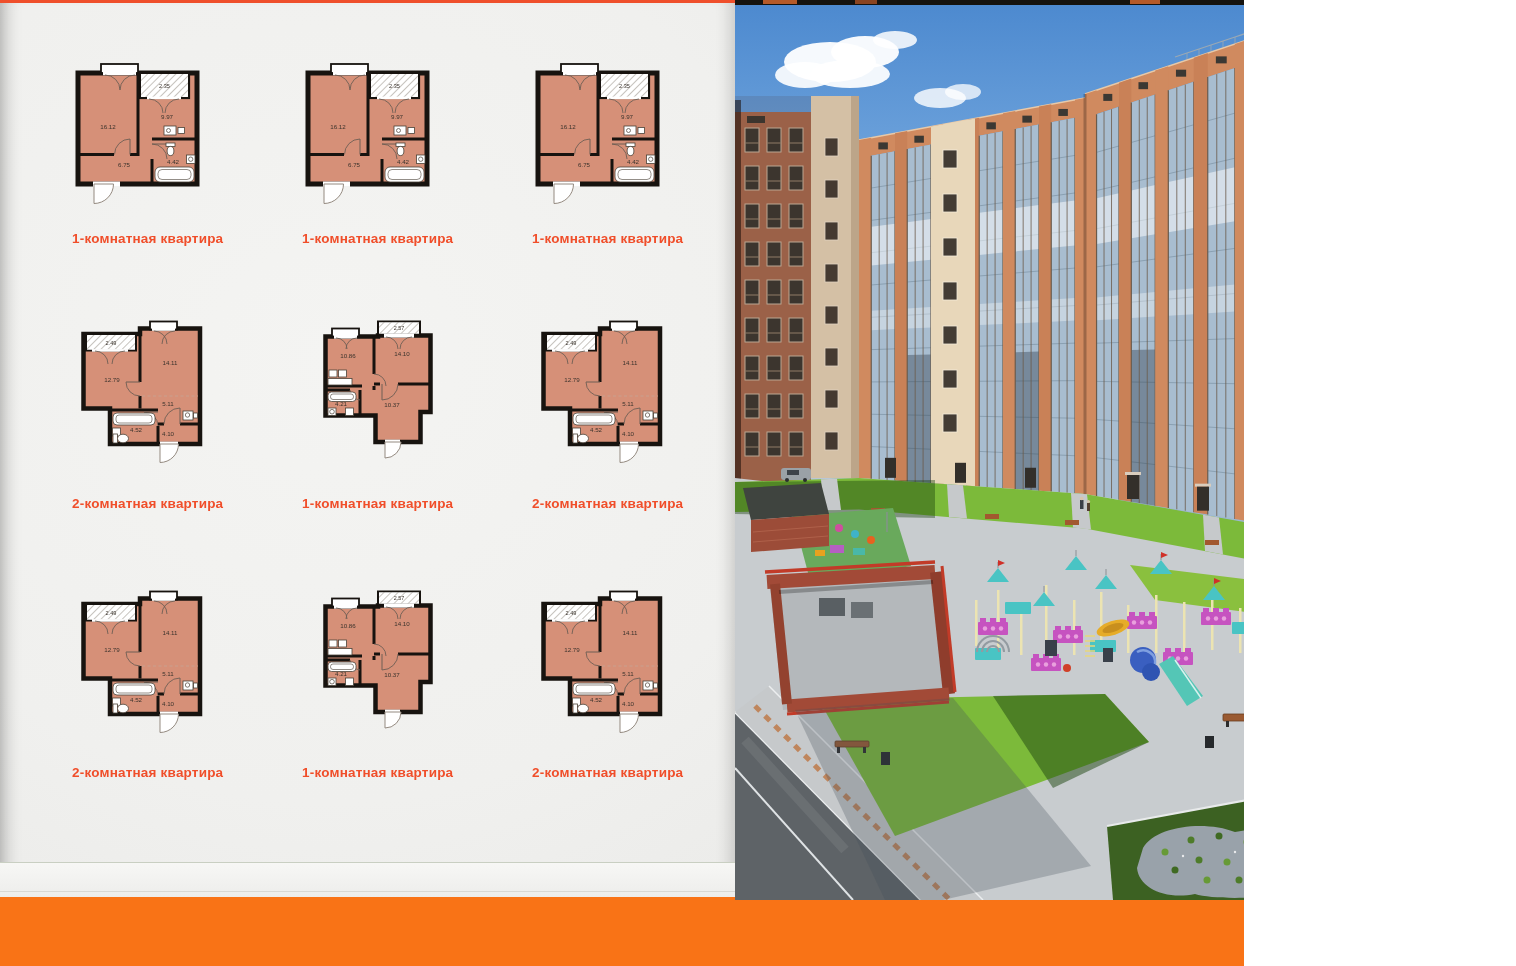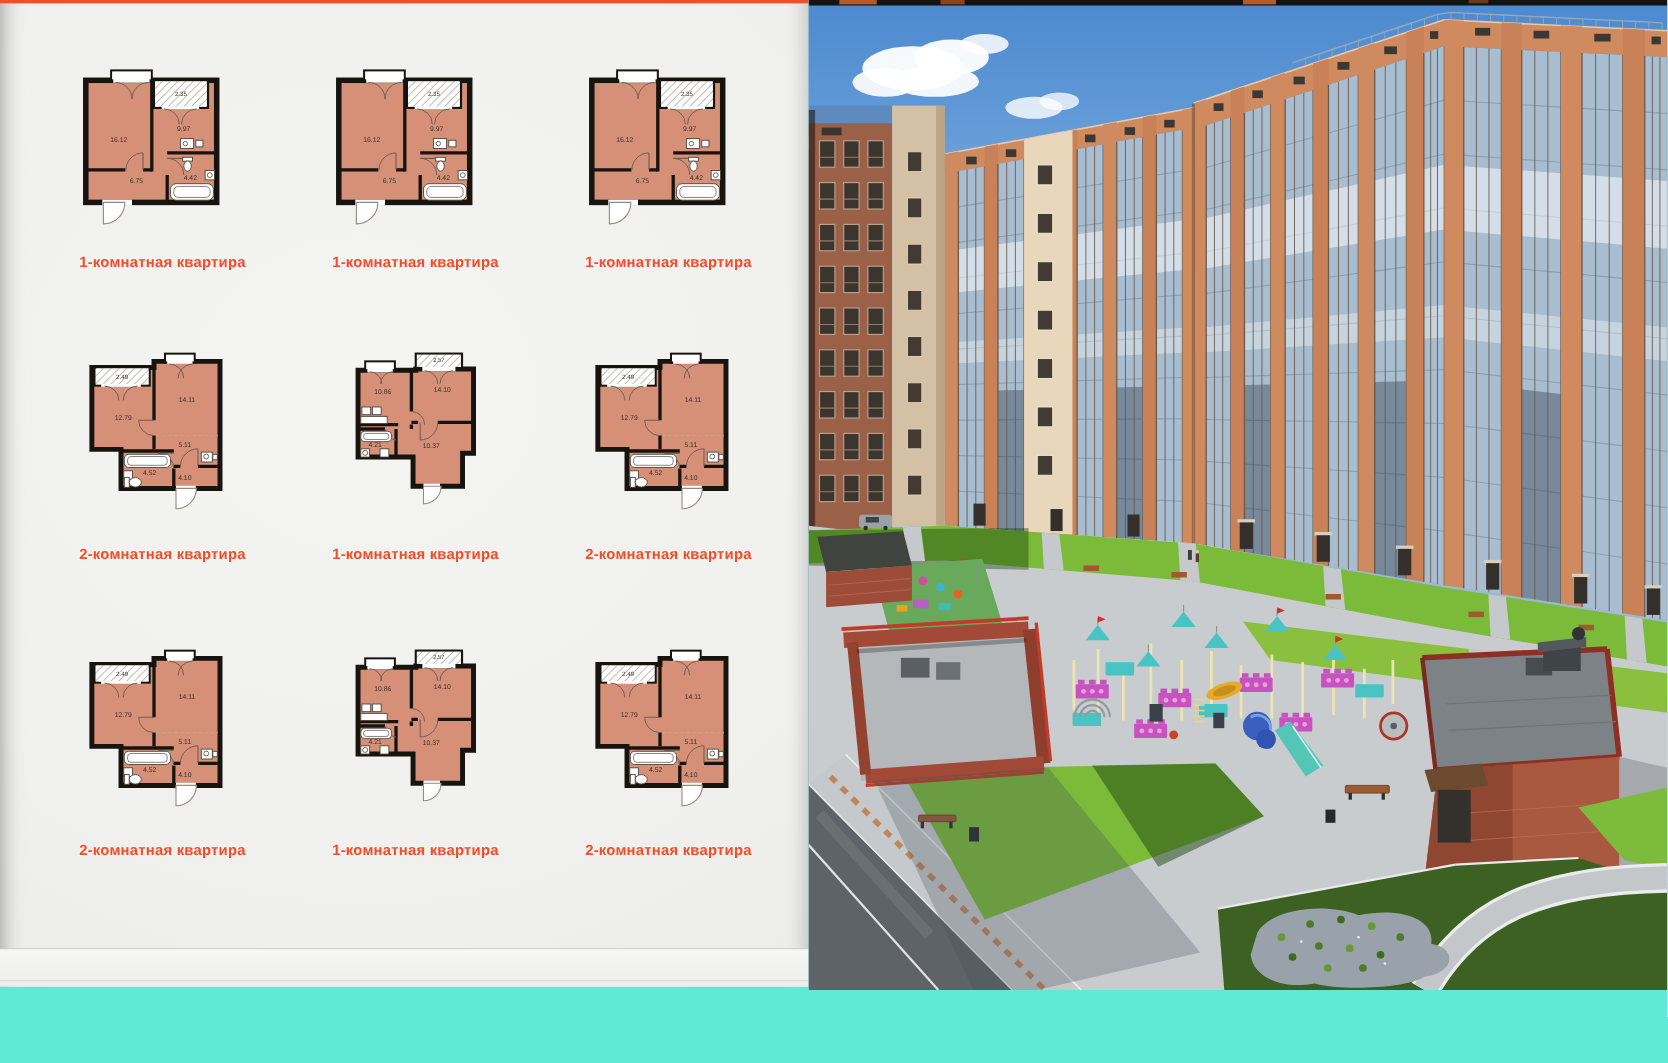--- a/index.html
+++ b/index.html
@@ -1,16 +1,16 @@
 <!DOCTYPE html>
 <html><head>
 <meta charset="utf-8">
 <style>
   html,body{margin:0;padding:0;background:#ffffff;}
-  #stage{position:relative;width:1516px;height:966px;background:#5eead4;overflow:hidden;
+  #stage{position:relative;width:1244px;height:966px;background:#f97316;overflow:hidden;
          font-family:"Liberation Sans",sans-serif;}
   #plans-page{position:absolute;left:0;top:0;width:735px;height:897px;
     background:radial-gradient(120% 90% at 45% 40%, #f4f4f2 0%, #f0f0ee 55%, #e8e8e6 100%);
     box-shadow:inset 16px 0 20px -16px rgba(0,0,0,.40), inset -14px 0 16px -10px rgba(0,0,0,.18);}
   .page-accent{position:absolute;left:0;top:0;width:735px;height:3px;}
   .page-edge-line{position:absolute;left:0;width:735px;height:1px;background:#c9cfc2;}
   .page-edge-lower{position:absolute;left:0;top:863px;width:735px;height:34px;
     background:linear-gradient(#f7f7f5,#ededeb);}
   .page-edge-line2{position:absolute;left:0;top:891px;width:735px;height:1px;background:#d8d8d4;}
   .plan-cell{position:absolute;width:235px;}

